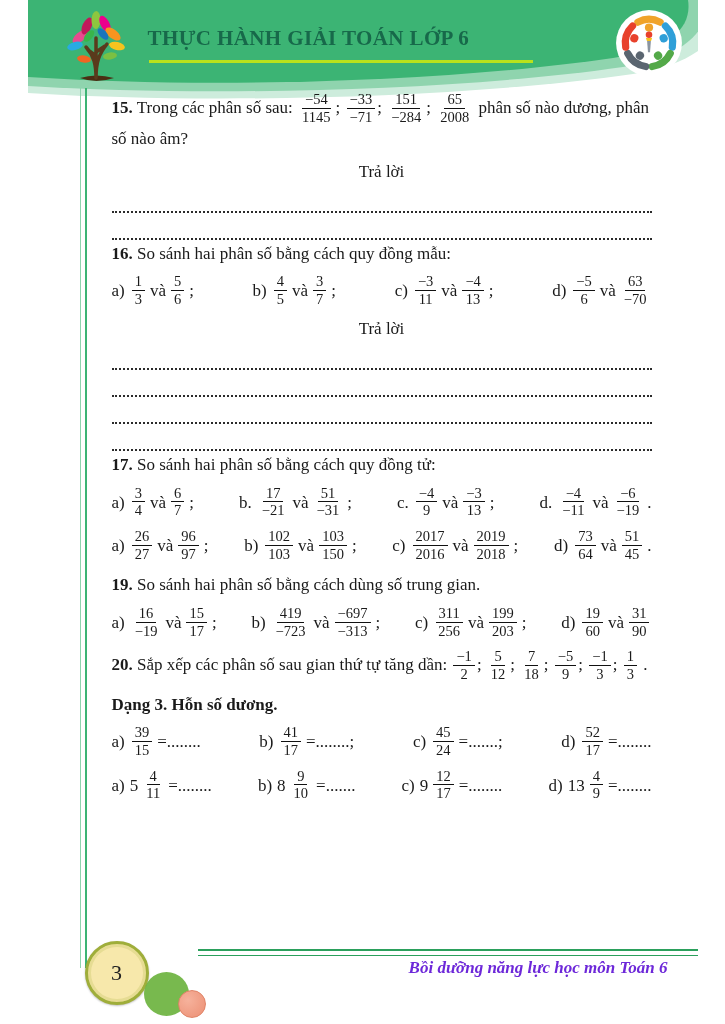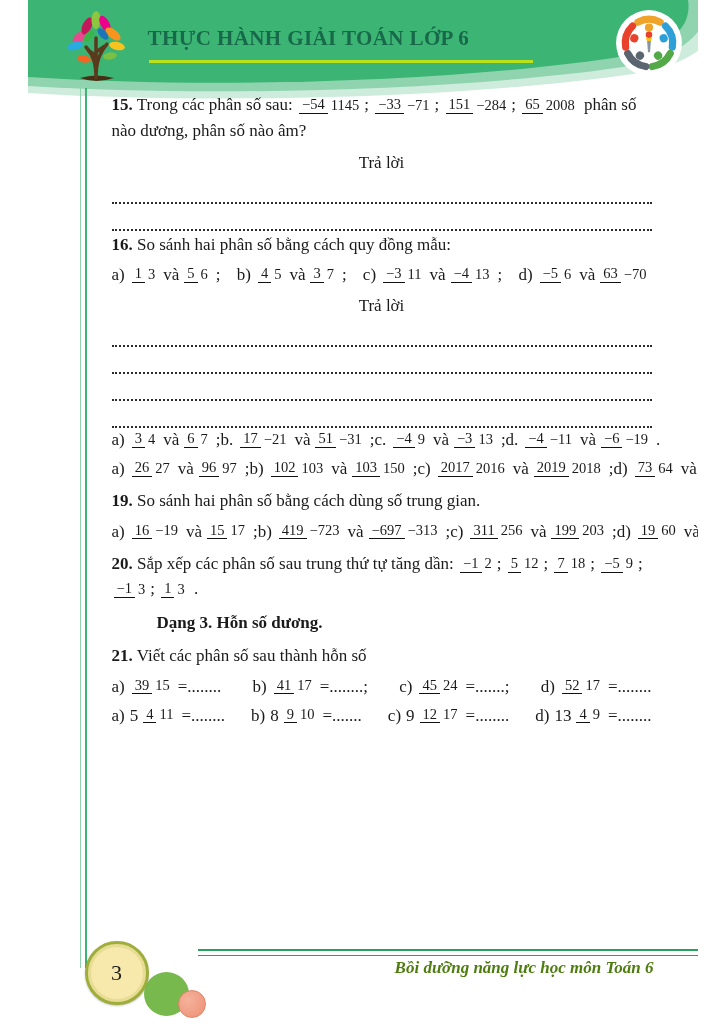--- a/index.html
+++ b/index.html
@@ -18,39 +18,39 @@
   .emblem{position:absolute;right:14px;top:6px;}
   
   .left-rule{
     position:absolute;left:52px;top:88px;height:880px;width:4px;
     border-left:1.5px solid #8fd4ae;border-right:2px solid #3cb474;
   }
   
   .content{position:absolute;left:84px;top:92px;width:540px;font-size:17px;}
   .para{margin:0 0 8px 0;line-height:1.5;}
   .para .exnum{font-weight:bold;}
-  .heading{font-weight:bold;margin-top:6px;margin-left:45px;}
+  .heading{font-weight:bold;margin-top:6px;}
   .answer-label{margin:0 0 3px 0;text-align:center;font-size:17px;line-height:1.4;}
   .dots{height:24px;border-bottom:2.5px dotted #2b2b2b;margin:0 0 1px 0;}
   .opts{display:flex;justify-content:space-between;align-items:center;margin:2px 0 9px 0;}
   .opt{white-space:nowrap;display:inline-flex;align-items:center;gap:3px;}
   .optlab{margin-right:2px;}
   .frac{
-    display:inline-flex;align-items:center;vertical-align:middle;
+    display:inline-flex;flex-direction:column;align-items:center;vertical-align:middle;
     font-size:14.5px;line-height:1.15;margin:0 2px;transform:translateY(-1px);
   }
   .frac .num{padding:0 3px;border-bottom:1.3px solid #111;}
   .frac .den{padding:0 3px;}
   
   .footer-rule{
     position:absolute;left:170px;top:949px;width:530px;height:4px;
     border-top:2px solid #2ba05c;border-bottom:1px solid #2ba05c;
   }
   .footer-book{
-    position:absolute;right:44px;top:958px;color:#4d7c0f;font-weight:bold;font-style:italic;
+    position:absolute;right:30px;top:958px;color:#6d28d9;font-weight:bold;font-style:italic;
     font-size:17px;
   }
   .page-badge{
     position:absolute;left:57px;top:941px;width:58px;height:58px;border-radius:50%;
     background:#f7e8ab;border:3px solid #9fae3a;box-shadow:inset 0 0 0 3px #e6dc93,0 1px 2px rgba(0,0,0,.25);
     display:flex;align-items:center;justify-content:center;font-size:22px;color:#222;
   }
   .green-dot{position:absolute;left:116px;top:972px;width:45px;height:44px;border-radius:50%;
     background:#6db33f;opacity:.92;}
   .orange-dot{position:absolute;left:150px;top:990px;width:26px;height:26px;border-radius:50%;
@@ -186,20 +186,21 @@
             <span class="num">63</span>
             <span class="den">−70</span>
           </span>
         </span>
       </div>
       <p class="answer-label">Trả lời</p>
       <div class="dots"></div>
       <div class="dots"></div>
       <div class="dots"></div>
       <div class="dots"></div>
+      <p class="para"><b class="exnum">17.</b> <span>So sánh hai phân số bằng cách quy đồng tử:</span></p>
       <div class="opts">
         <span class="opt">
           <span class="optlab">a)</span>
           <span class="frac">
             <span class="num">3</span>
             <span class="den">4</span>
           </span>
           <span> và </span>
           <span class="frac">
             <span class="num">6</span>
@@ -348,41 +349,40 @@
             <span class="num">19</span>
             <span class="den">60</span>
           </span>
           <span> và </span>
           <span class="frac">
             <span class="num">31</span>
             <span class="den">90</span>
           </span>
         </span>
       </div>
-      <p class="para"><b class="exnum">20.</b> <span>Sắp xếp các phân số sau trung thứ tự tăng dần: </span><span class="frac">
+      <p class="para"><b class="exnum">20.</b> <span>Sắp xếp các phân số sau gian thứ tự tăng dần: </span><span class="frac">
           <span class="num">−1</span>
           <span class="den">2</span>
         </span><span>; </span><span class="frac">
           <span class="num">5</span>
           <span class="den">12</span>
         </span><span>; </span><span class="frac">
           <span class="num">7</span>
           <span class="den">18</span>
         </span><span>; </span><span class="frac">
           <span class="num">−5</span>
           <span class="den">9</span>
         </span><span>; </span><span class="frac">
           <span class="num">−1</span>
           <span class="den">3</span>
         </span><span>; </span><span class="frac">
           <span class="num">1</span>
           <span class="den">3</span>
         </span><span> .</span></p>
       <p class="para heading">Dạng 3. Hỗn số dương.</p>
-      <p class="para"><b class="exnum">21.</b> <span>Viết các phân số sau thành hỗn số</span></p>
       <div class="opts">
         <span class="opt">
           <span class="optlab">a)</span>
           <span class="frac">
             <span class="num">39</span>
             <span class="den">15</span>
           </span>
           <span> =........</span>
         </span>
         <span class="opt">

